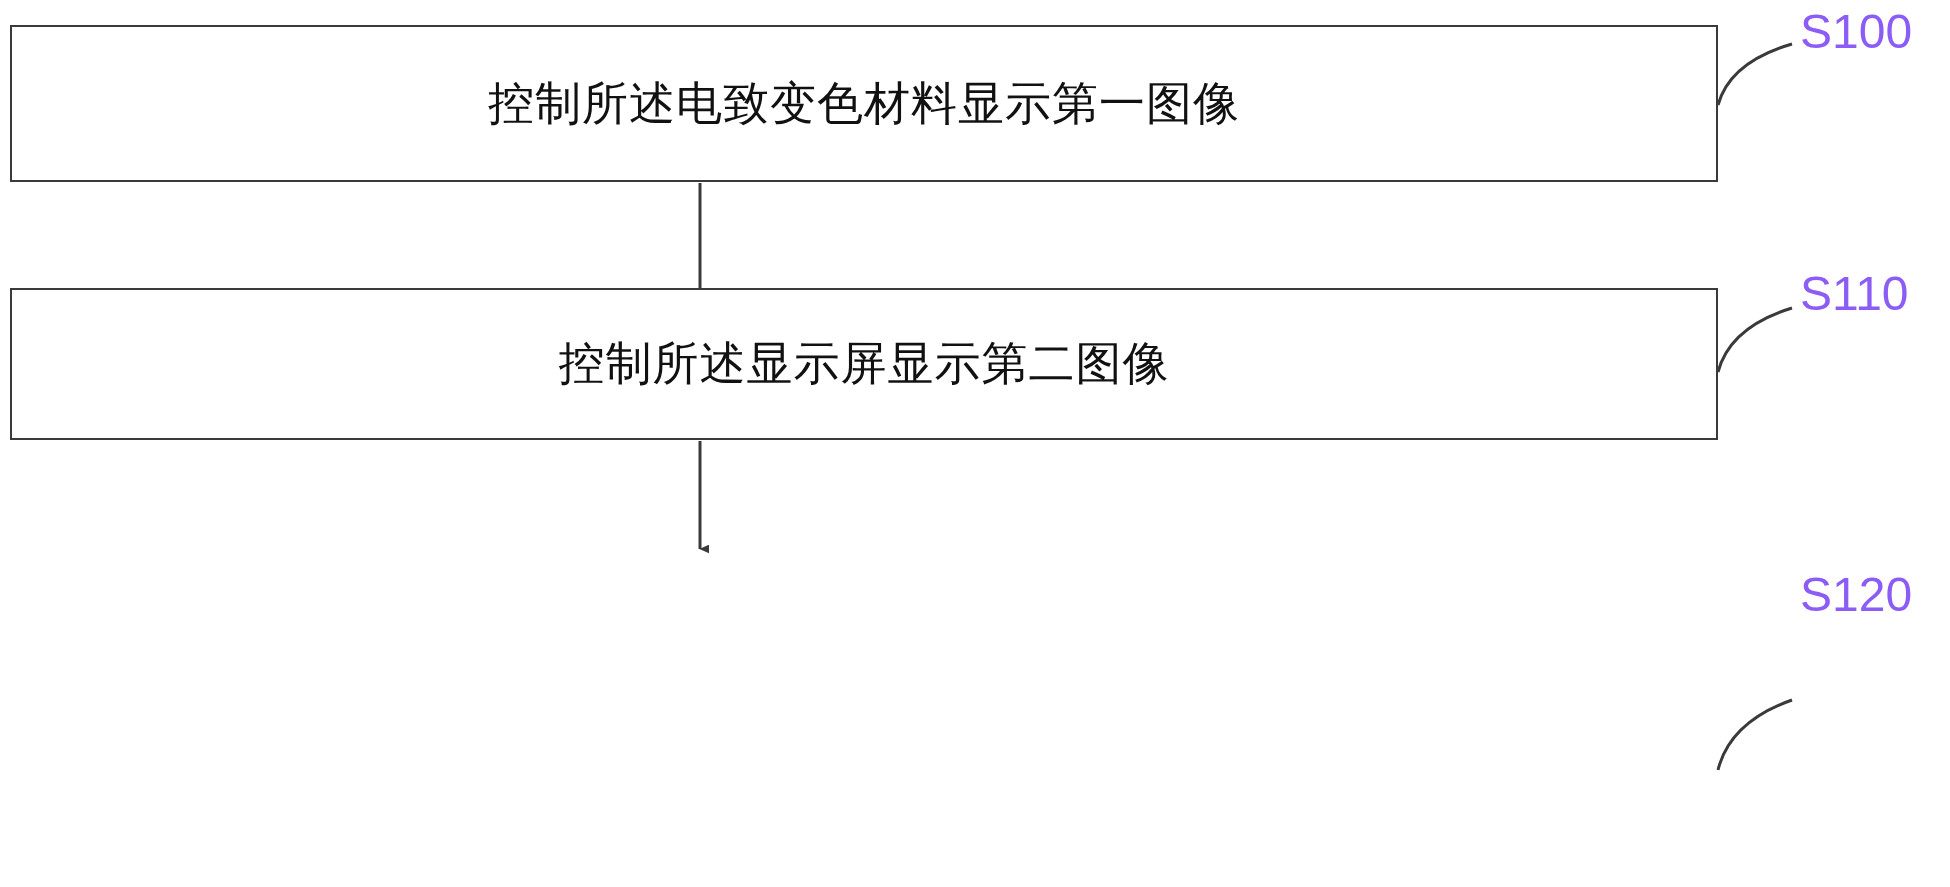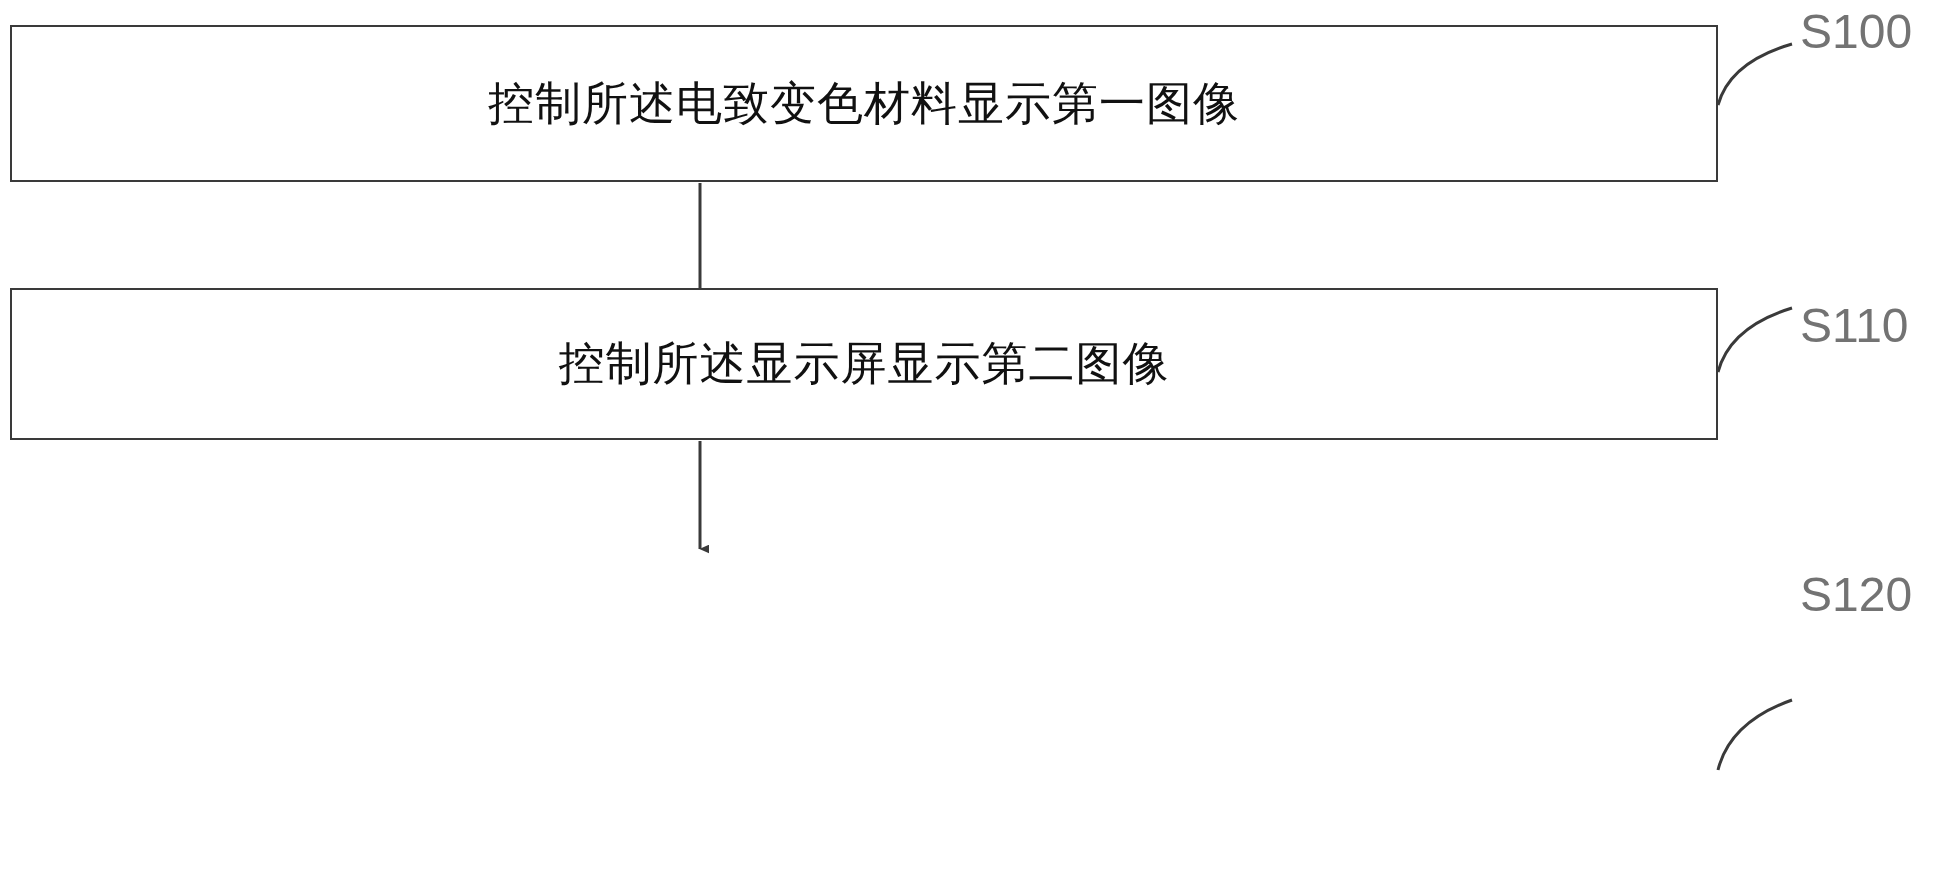--- a/index.html
+++ b/index.html
@@ -55,26 +55,26 @@
     width: 1708px;
     height: 160px;
   }
   #box-3 .box-label {
     line-height: 1.34;
   }
   .step-tag {
     position: absolute;
     font-family: "Liberation Sans", "DejaVu Sans", sans-serif;
     font-size: 48px;
-    color: #737373;
+    color: #8b5cf6;
     letter-spacing: 0px;
     white-space: nowrap;
   }
   #tag-s100 { left: 1800px; top: 4px; }
-  #tag-s110 { left: 1800px; top: 266px; margin-top: 32px; }
+  #tag-s110 { left: 1800px; top: 266px; }
   #tag-s120 { left: 1800px; top: 567px; }
   svg.overlay {
     position: absolute;
     left: 0;
     top: 0;
     width: 1950px;
     height: 887px;
     pointer-events: none;
   }
 </style>

